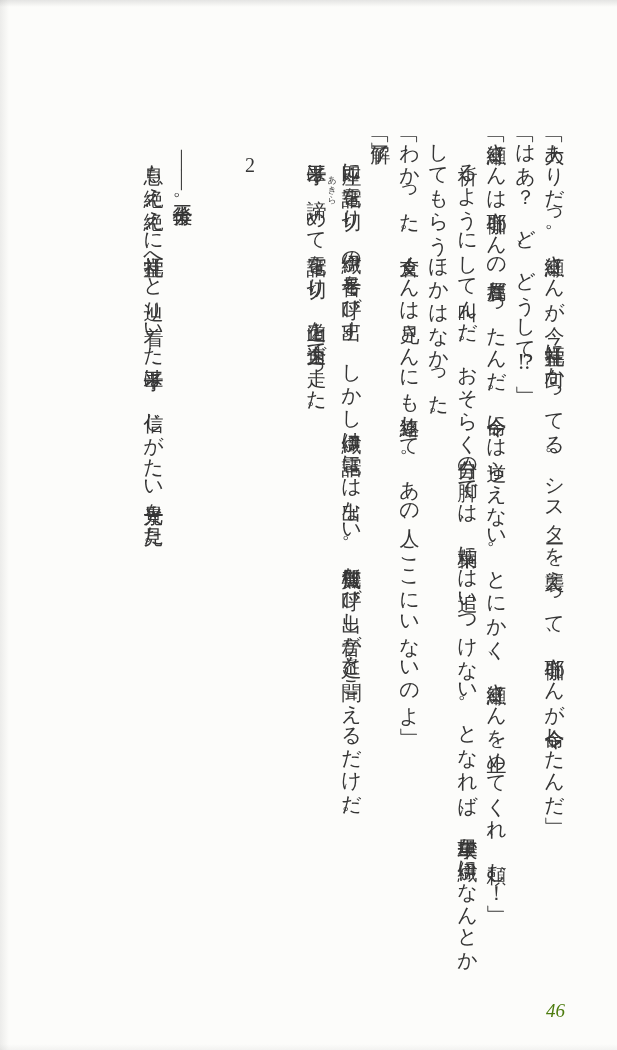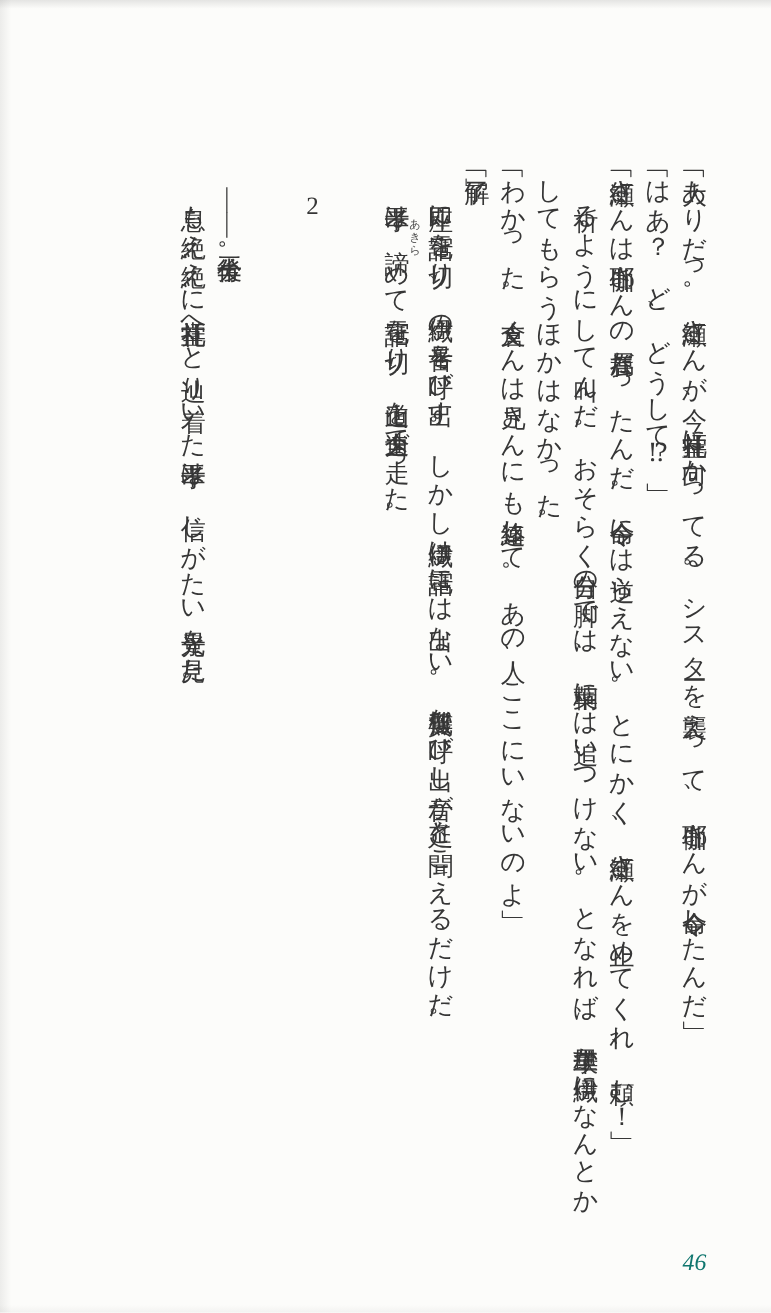--- a/index.html
+++ b/index.html
@@ -58,21 +58,21 @@
     color: #4a4a4a;
   }
   .page-number {
     position: absolute;
     right: 52px;
     bottom: 28px;
     writing-mode: horizontal-tb;
     font-family: "Liberation Serif", "DejaVu Serif", serif;
     font-style: italic;
     font-size: 19px;
-    color: #0f766e;
+    color: #4d7c0f;
   }
 </style>
 </head>
 <body>
 
 <div class="page-edge"></div>
 
 <div class="text-area">
   <p class="dialogue">「大ありだっ。紅瀬さんが今、礼拝堂に向かってる。シスターを襲えって、伽耶さんが命令したんだ」</p>
   <p class="dialogue">「はあ？　ど、どうして⁉」</p>

